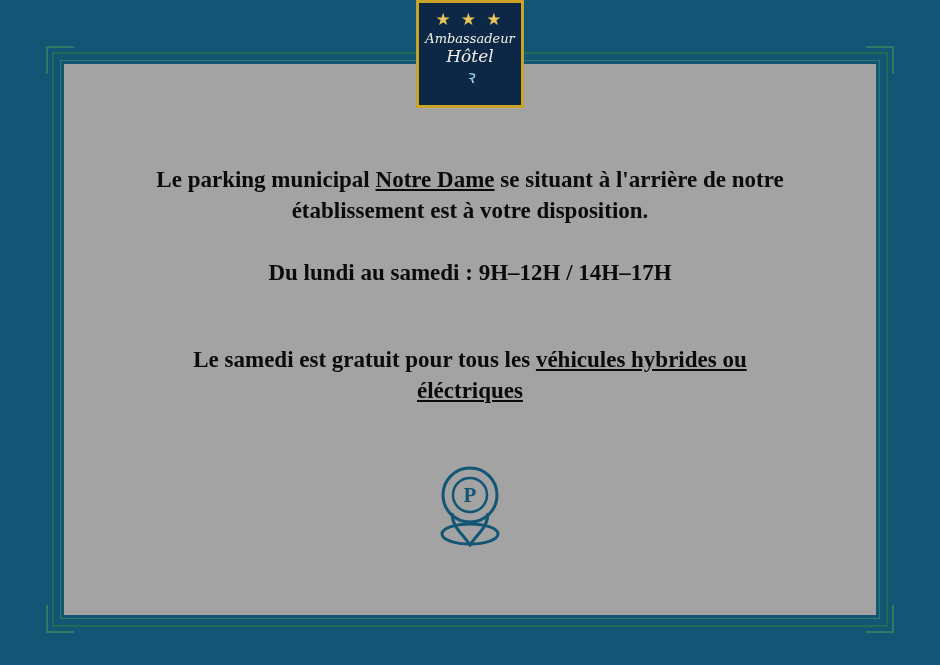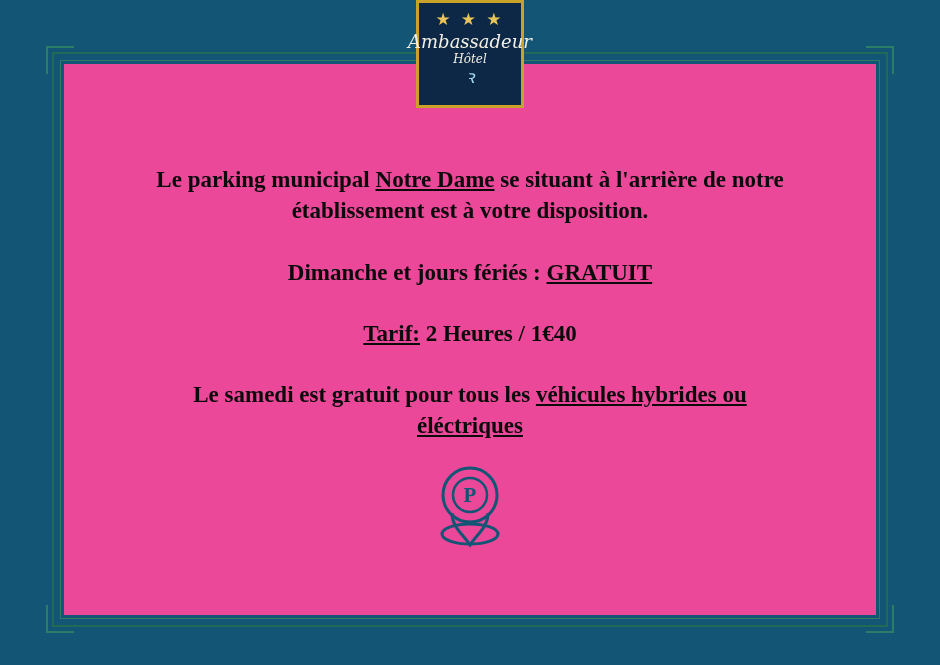--- a/index.html
+++ b/index.html
@@ -41,21 +41,21 @@
     box-sizing: border-box;
   }
 
   
   .card {
     position: absolute;
     left: 64px;
     top: 64px;
     right: 64px;
     bottom: 50px;
-    background: #ec4899;
+    background: #a3a3a3;
     box-sizing: border-box;
   }
 
   
   .corner {
     position: absolute;
     width: 26px;
     height: 26px;
     border-color: #2b7d65;
     border-style: solid;
@@ -88,29 +88,29 @@
     color: #e8c45a;
     font-size: 17px;
     letter-spacing: 3px;
     line-height: 1;
     margin-bottom: 4px;
   }
   .logo .brand-1 {
     color: #f2f0e6;
     font-family: "DejaVu Serif", serif;
     font-style: italic;
-    font-size: 18px;
+    font-size: 13px;
     line-height: 1.15;
     text-align: center;
   }
   .logo .brand-2 {
     color: #f2f0e6;
     font-family: "DejaVu Serif", serif;
     font-style: italic;
-    font-size: 12px;
+    font-size: 17px;
     line-height: 1.15;
     text-align: left;
   }
   .logo .flourish {
     margin-top: 2px;
     color: #9fd3e8;
     font-size: 18px;
     font-family: "DejaVu Serif", serif;
     font-style: italic;
     line-height: 1;
@@ -161,29 +161,24 @@
   <div class="card">
 
     <div class="content">
 
       <p class="para">
         <span>Le parking municipal </span><span class="u">Notre Dame</span><span> se situant à l'arrière de notre établissement est à votre disposition.</span>
       </p>
 
       <div class="spacer"></div>
 
-      <p class="para">
-        <span>Dimanche et jours fériés : </span><span class="u">GRATUIT</span>
-      </p>
+      <p class="para">Du lundi au samedi : 9H–12H / 14H–17H</p>
 
       <div class="spacer"></div>
 
-      <p class="para">
-        <span class="u">Tarif:</span><span> 2 Heures / 1€40</span>
-      </p>
 
       <div class="spacer"></div>
 
       <p class="para">
         <span>Le samedi est gratuit pour tous les </span><span class="u">véhicules hybrides ou éléctriques </span>
       </p>
 
     </div>
 
     <div class="pin-wrap">

